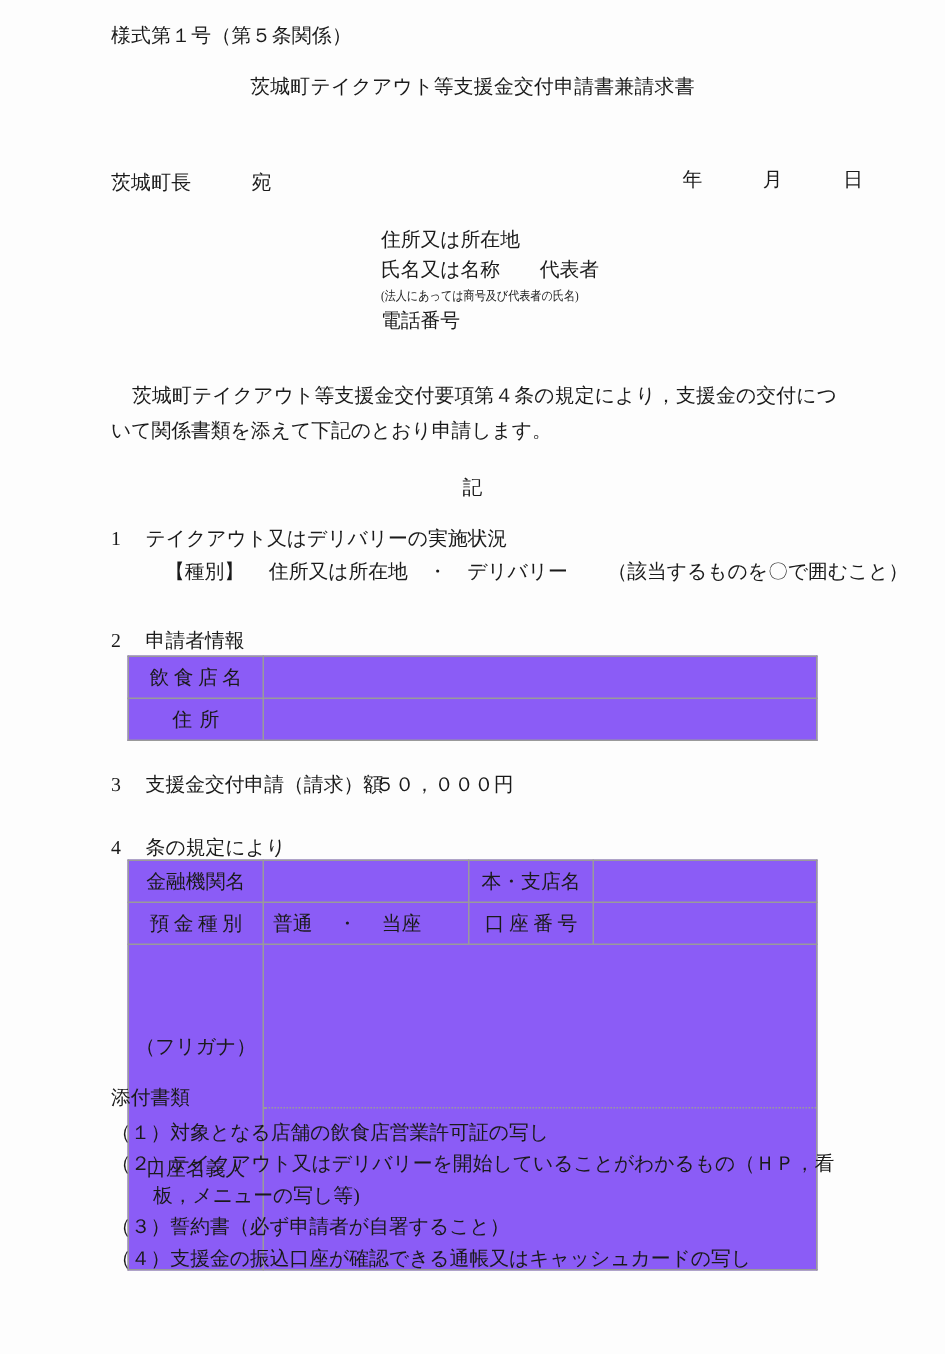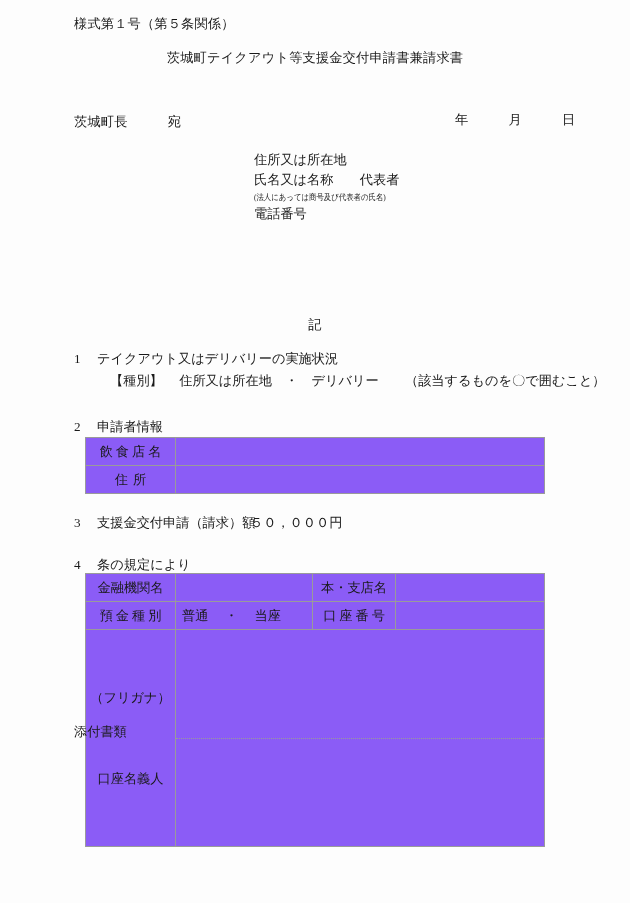--- a/index.html
+++ b/index.html
@@ -139,20 +139,21 @@
 
   <div class="ln addressee">茨城町長　　　宛</div>
 
   <div class="applicant-block">
     <div class="row">住所又は所在地</div>
     <div class="row">氏名又は名称　　代表者</div>
     <div class="tiny">(法人にあっては商号及び代表者の氏名)</div>
     <div class="row">電話番号</div>
   </div>
 
+  <div class="body-para">茨城町テイクアウト等支援金交付要項第４条の規定により，支援金の交付について関係書類を添えて下記のとおり申請します。</div>
 
   <div class="ln ki">記</div>
 
   <div class="sec sec-1"><span>1</span>　 <span>テイクアウト又はデリバリーの実施状況</span></div>
   <div class="sec sec-1-sub">【種別】　 住所又は所在地　・　デリバリー　　（該当するものを〇で囲むこと）</div>
 
   <div class="sec sec-2"><span>2</span>　 <span>申請者情報</span></div>
 
   <table class="frm" id="applicant-table">
     <tbody>
@@ -193,14 +194,20 @@
       </td>
       <td class="furigana-cell" colspan="3">
         <div class="half-top"></div>
         <div class="half-bot"></div>
       </td>
     </tr>
   </tbody>
     </table>
 
   <div class="attach-head">添付書類</div>
+  <div class="attach-list">
+    <div class="attach-item">（１）対象となる店舗の飲食店営業許可証の写し</div>
+    <div class="attach-item">（２）テイクアウト又はデリバリーを開始していることがわかるもの（ＨＰ，看板，メニューの写し等)</div>
+    <div class="attach-item">（３）誓約書（必ず申請者が自署すること）</div>
+    <div class="attach-item">（４）支援金の振込口座が確認できる通帳又はキャッシュカードの写し</div>
+  </div>
 
 </div>
 
 </body></html>

